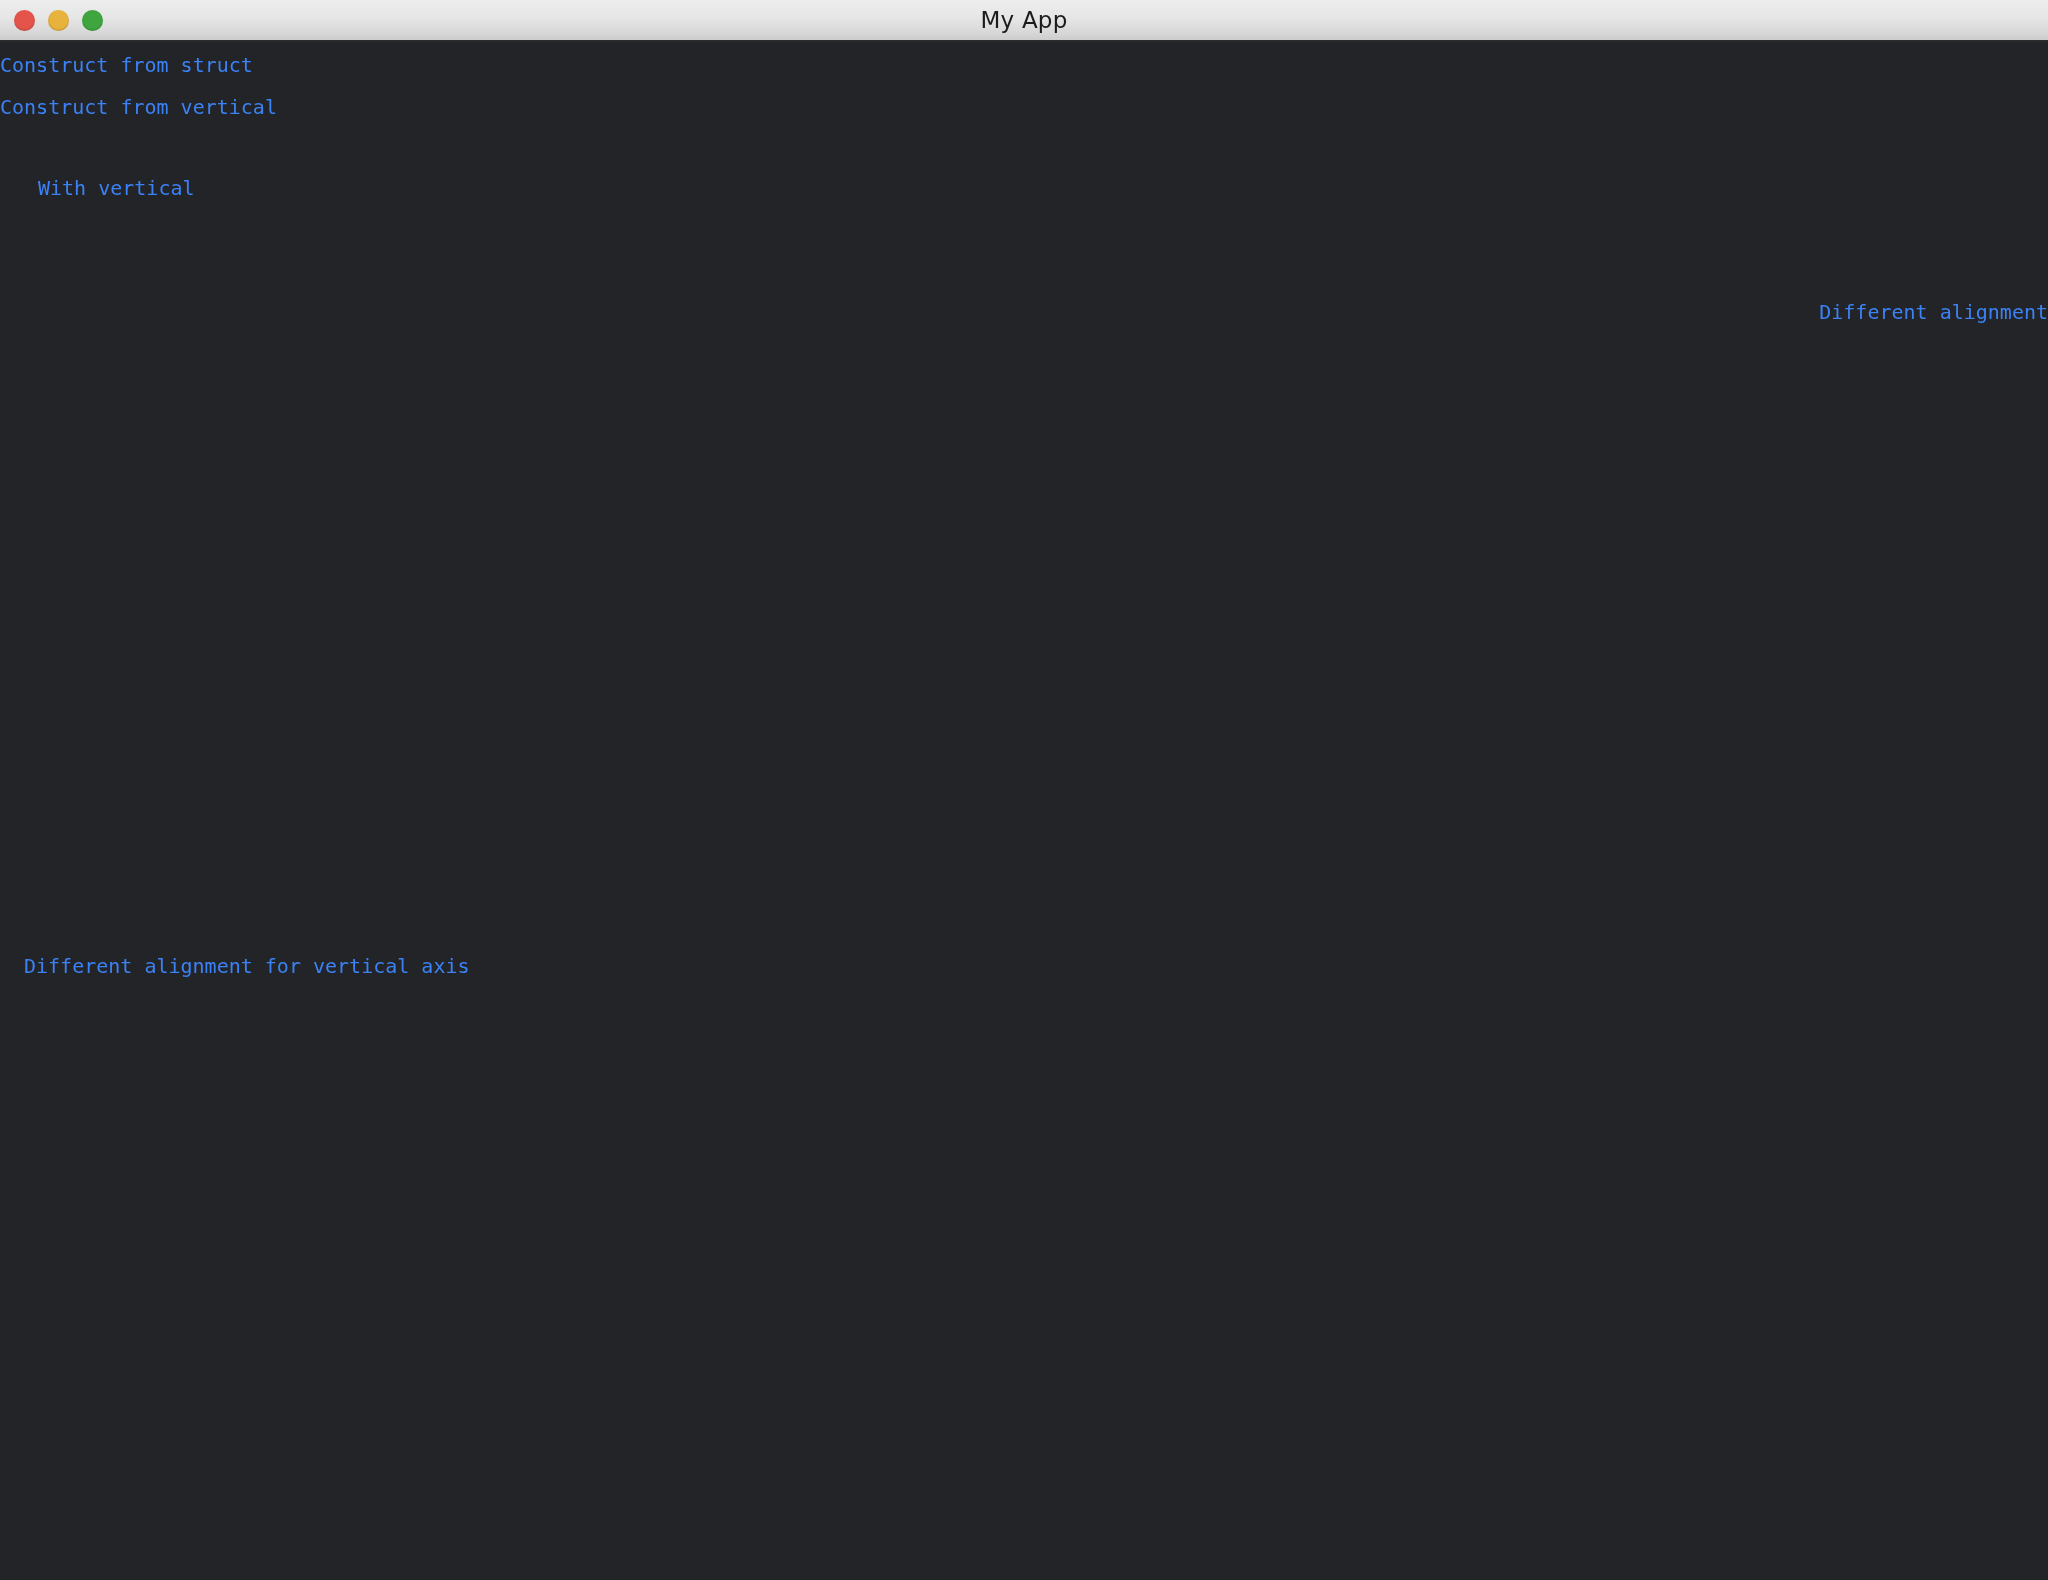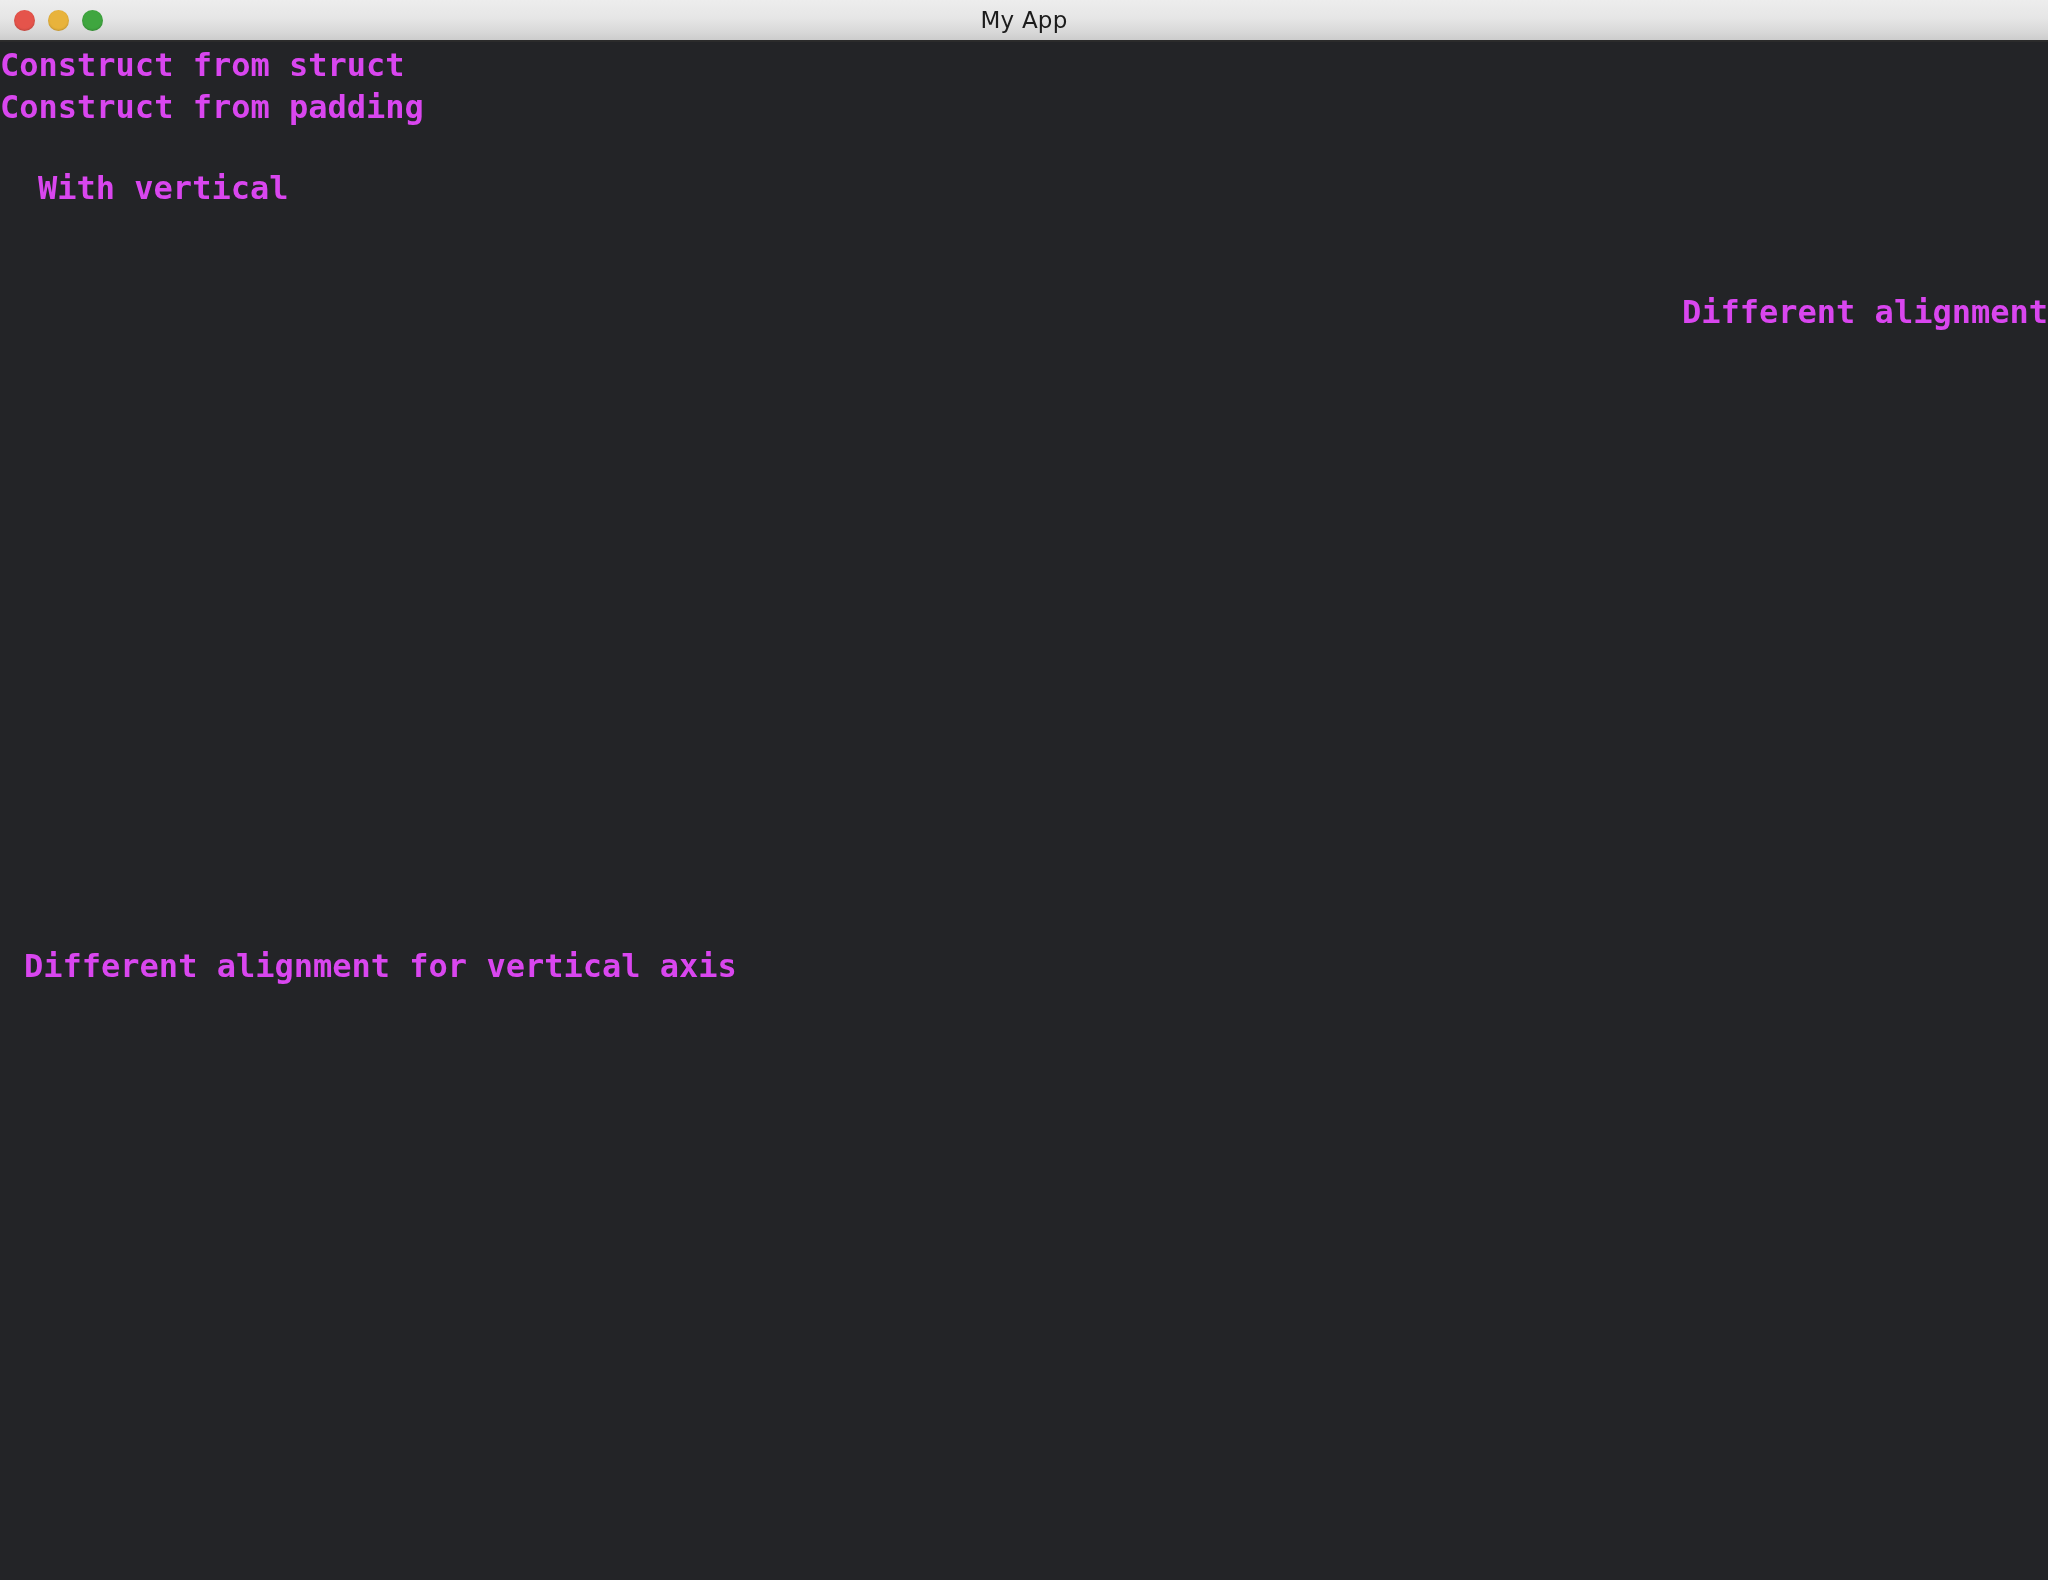--- a/index.html
+++ b/index.html
@@ -71,26 +71,25 @@
   .content {
     position: relative;
     flex: 1 1 auto;
     background: #232427;
     overflow: hidden;
   }
 
   .tui-text {
     position: absolute;
     font-family: "DejaVu Sans Mono", monospace;
-    font-size: 32px;
+    font-size: 20px;
     line-height: 42px;
-    color: #d946ef;
+    color: #3b82f6;
     white-space: pre;
     letter-spacing: 0px;
-    font-weight: bold;
   }
 
   
   .row-struct   { left: 0px;   top: 2px;  }
   .row-function { left: 0px;   top: 44px; }
 
   
   .row-padding  { left: 38px;  top: 125px; }
 
   
@@ -117,21 +116,21 @@
       <span class="light zoom"></span>
     </div>
 
     <div class="window-title">My App</div>
   </div>
 
   <div class="content">
 
     <div class="tui-text row-struct">Construct from struct</div>
 
-    <div class="tui-text row-function">Construct from padding</div>
+    <div class="tui-text row-function">Construct from vertical</div>
 
     <div class="tui-text row-padding">With vertical</div>
 
     <div class="tui-text row-center">Different alignment</div>
 
     <div class="tui-text row-vertical">Different alignment for vertical axis</div>
 
   </div>
 </div>
 

